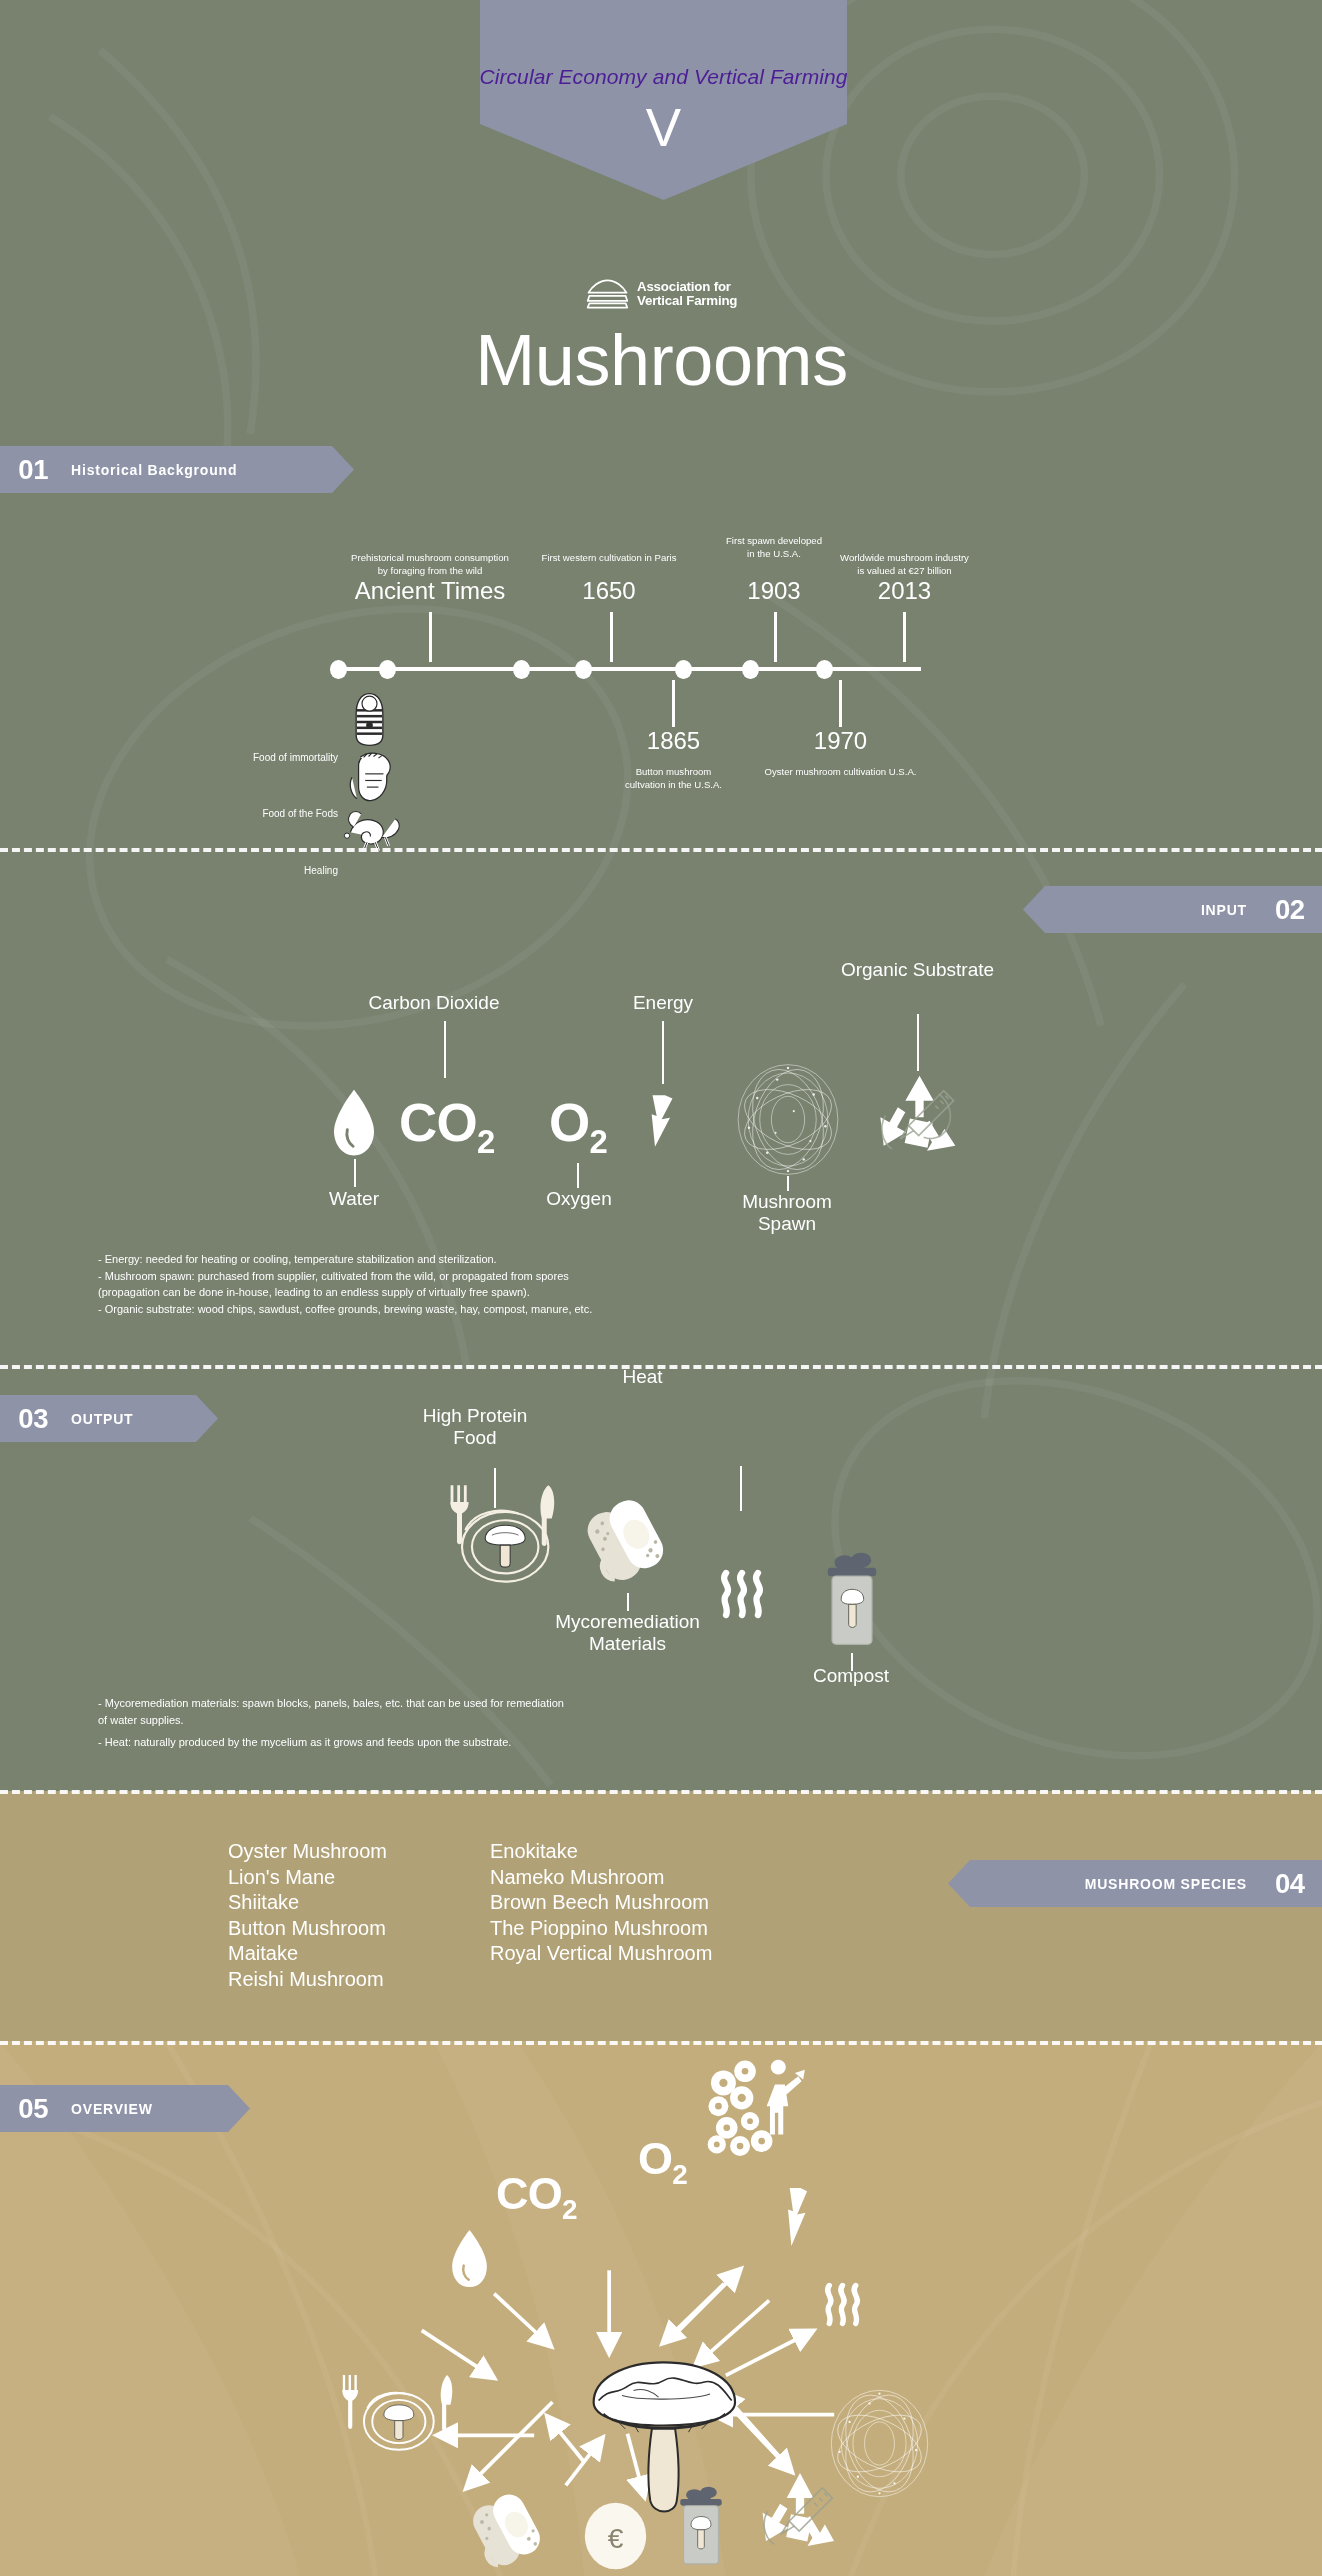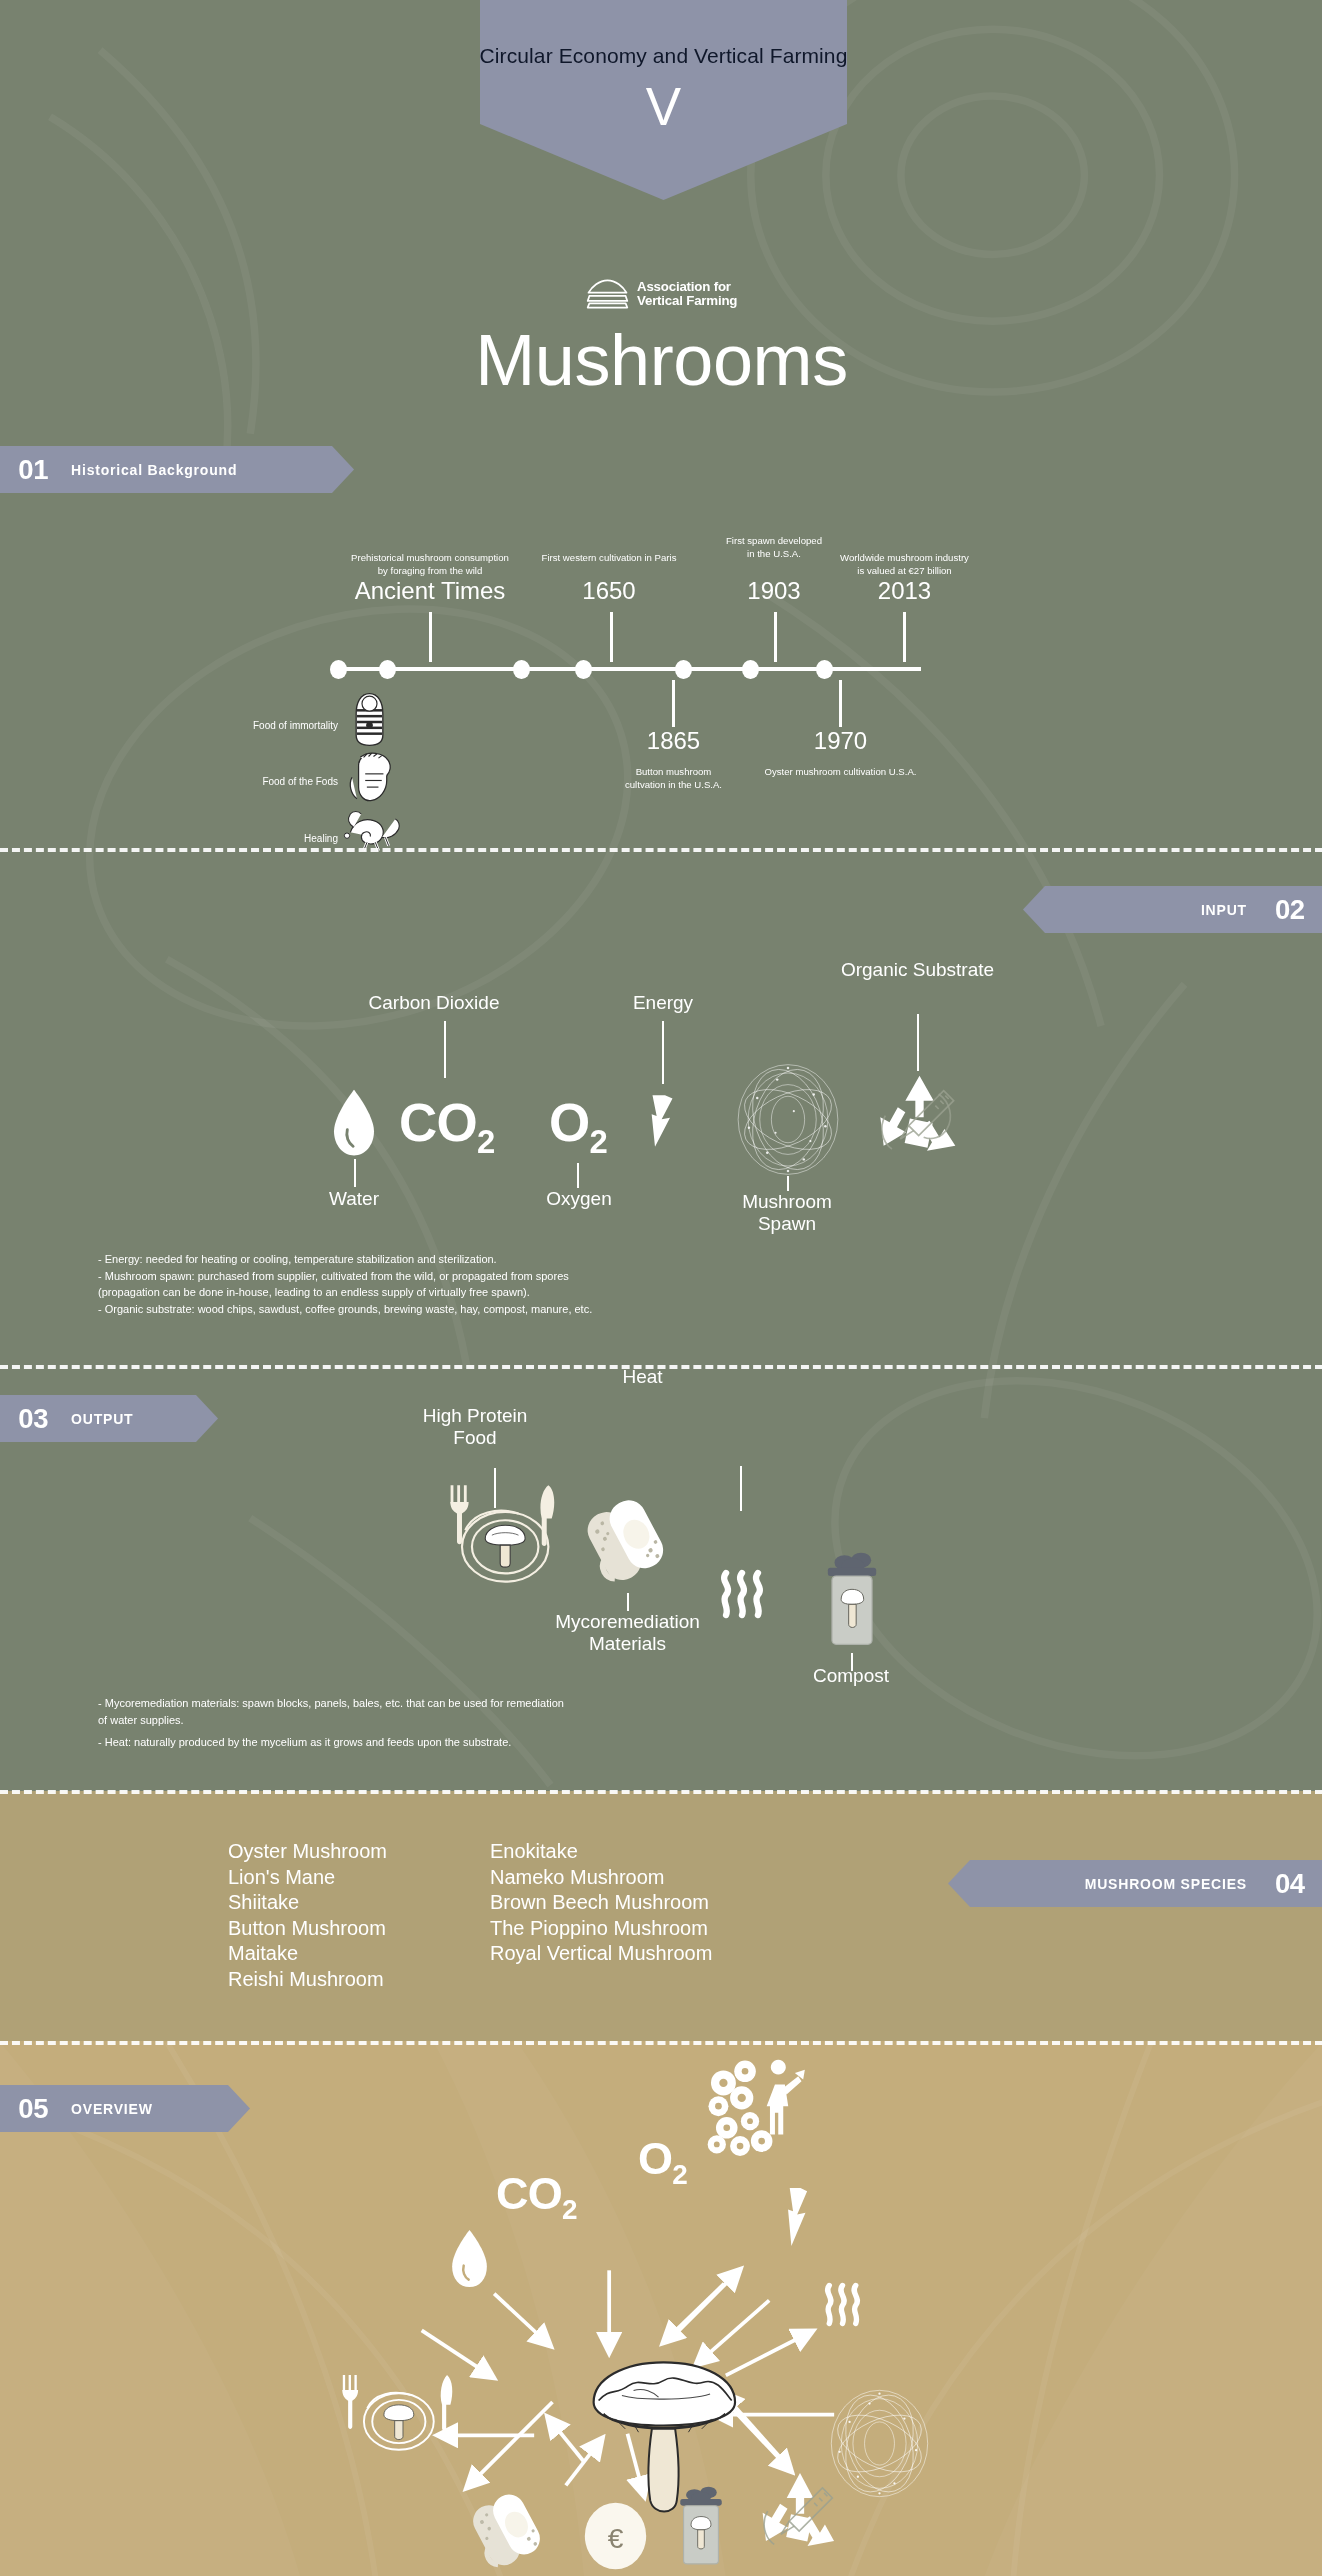--- a/index.html
+++ b/index.html
@@ -29,22 +29,22 @@
   }
 
   
   .hero-banner {
     position:absolute; left:480px; top:0; width:367px; height:200px;
     background:#8e93a8;
     clip-path: polygon(0 0, 100% 0, 100% 62%, 50% 100%, 0 62%);
     display:flex; flex-direction:column; align-items:center;
   }
   .hero-sub {
-    margin-top:44px; color:#0f172a; font-size:21px; letter-spacing:0.1px;
-    font-family:"Liberation Sans", sans-serif; font-weight:400; white-space:nowrap;
+    margin-top:65px; color:#4c1d95; font-size:21px; letter-spacing:0.1px;
+    font-family:"Liberation Sans", sans-serif; font-weight:400; white-space:nowrap;font-style:italic;
   }
   .hero-v {
     margin-top:11.7px; color:#fff; font-size:53px; font-weight:300; line-height:1;
     font-family:"Liberation Sans", sans-serif;
   }
   .avf-logo {
     position:absolute; left:0; right:0; top:277px;
     display:flex; justify-content:center; align-items:center; gap:8.3px;
   }
   .avf-mark { width:43px; height:33px; }
@@ -69,21 +69,21 @@
   .tag-left .tag-num   { margin-left:0;  margin-right:23px; }
   .tag-right .tag-label{ margin-right:28px; }
 
   
   .tl { position:absolute; left:0; top:0; width:1323px; height:217px; }
   .tl-axis { position:absolute; left:337px; top:133px; width:584px; height:4.2px; background:#fff; }
   .tl-dot { position:absolute; width:16.7px; height:19px; border-radius:50%; background:#fff; top:126px; }
   .tl-stem { position:absolute; width:2.5px; background:#fff; }
   .tl-year { position:absolute; color:#fff; font-size:24px; text-align:center; font-family:"Liberation Sans", sans-serif; font-weight:300; }
   .tl-cap  { position:absolute; color:#fff; font-size:9.6px; text-align:center; line-height:1.32; font-family:"Liberation Sans", sans-serif; }
-  .tl-side { position:absolute; color:#fff; font-size:10px; font-family:"Liberation Sans", sans-serif; text-align:right; }
+  .tl-side { position:absolute; color:#fff; font-size:10px; font-family:"Liberation Sans", sans-serif; text-align:right;margin-top:32px; }
 
   
   .icon-label { position:absolute; color:#fff; text-align:center; font-size:19px; line-height:1.18;
                 font-weight:400; font-family:"Liberation Sans", sans-serif; }
   .lead { position:absolute; width:1.7px; background:#fff; }
   .co2 { position:absolute; color:#fff; font-weight:700; font-family:"Liberation Sans", sans-serif; letter-spacing:-0.8px; }
   .co2 sub { font-size:.62em; }
 
   
   .notes { position:absolute; color:#fff; font-size:11px; line-height:1.5;

